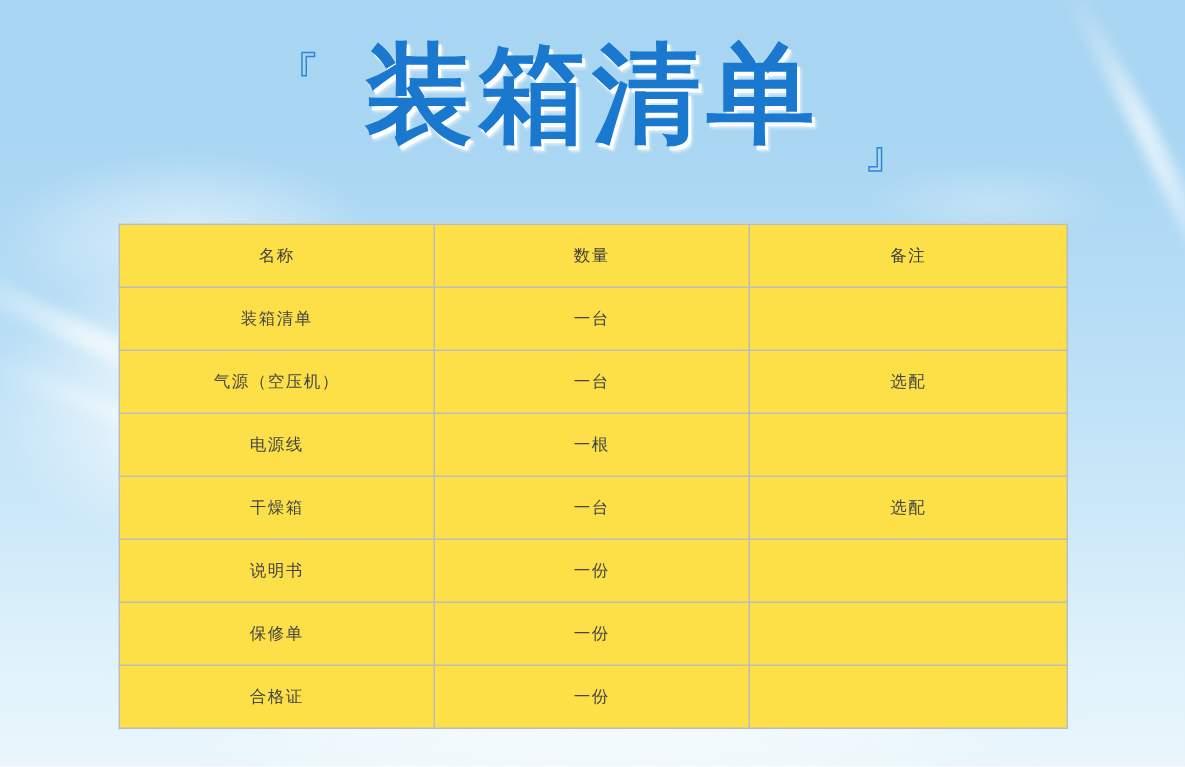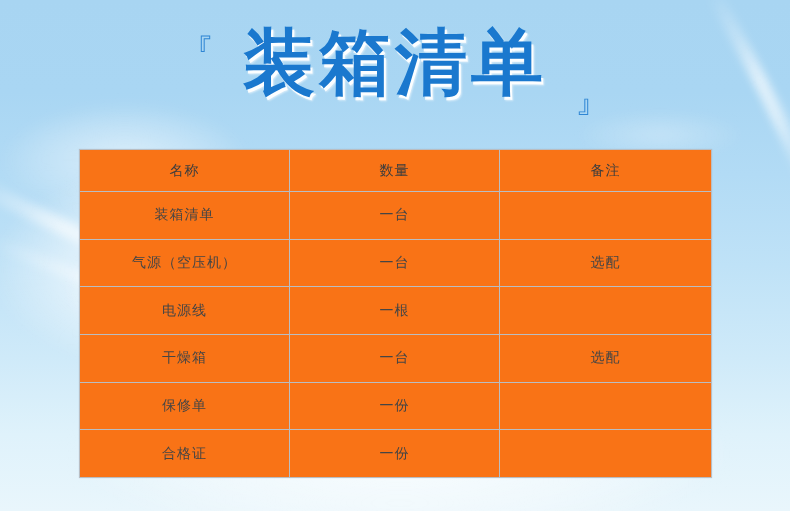--- a/index.html
+++ b/index.html
@@ -196,23 +196,23 @@
   table#packing-table col.c1 { width: 210px; }
   table#packing-table col.c2 { width: 210px; }
   table#packing-table col.c3 { width: 212px; }
 
   table#packing-table th,
   table#packing-table td {
     border: 1px solid #b9bdc2;
     text-align: center;
     vertical-align: middle;
     font-weight: normal;
-    font-size: 14px;
+    font-size: 11px;
     color: #454545;
-    background: #f97316;
+    background: #fde047;
     height: 41px;
     padding: 0 4px;
     font-family: "DejaVu Sans", "Liberation Sans", sans-serif;
     letter-spacing: 1px;
   }
   table#packing-table thead th {
     color: #3d3d3d;
   }
   table#packing-table td.empty-cell {
     color: transparent;
@@ -269,20 +269,25 @@
             <td>电源线</td>
             <td>一根</td>
             <td class="empty-cell"></td>
           </tr>
           <tr>
             <td>干燥箱</td>
             <td>一台</td>
             <td>选配</td>
           </tr>
           <tr>
+            <td>说明书</td>
+            <td>一份</td>
+            <td class="empty-cell"></td>
+          </tr>
+          <tr>
             <td>保修单</td>
             <td>一份</td>
             <td class="empty-cell"></td>
           </tr>
           <tr>
             <td>合格证</td>
             <td>一份</td>
             <td class="empty-cell"></td>
           </tr>
         </tbody>

